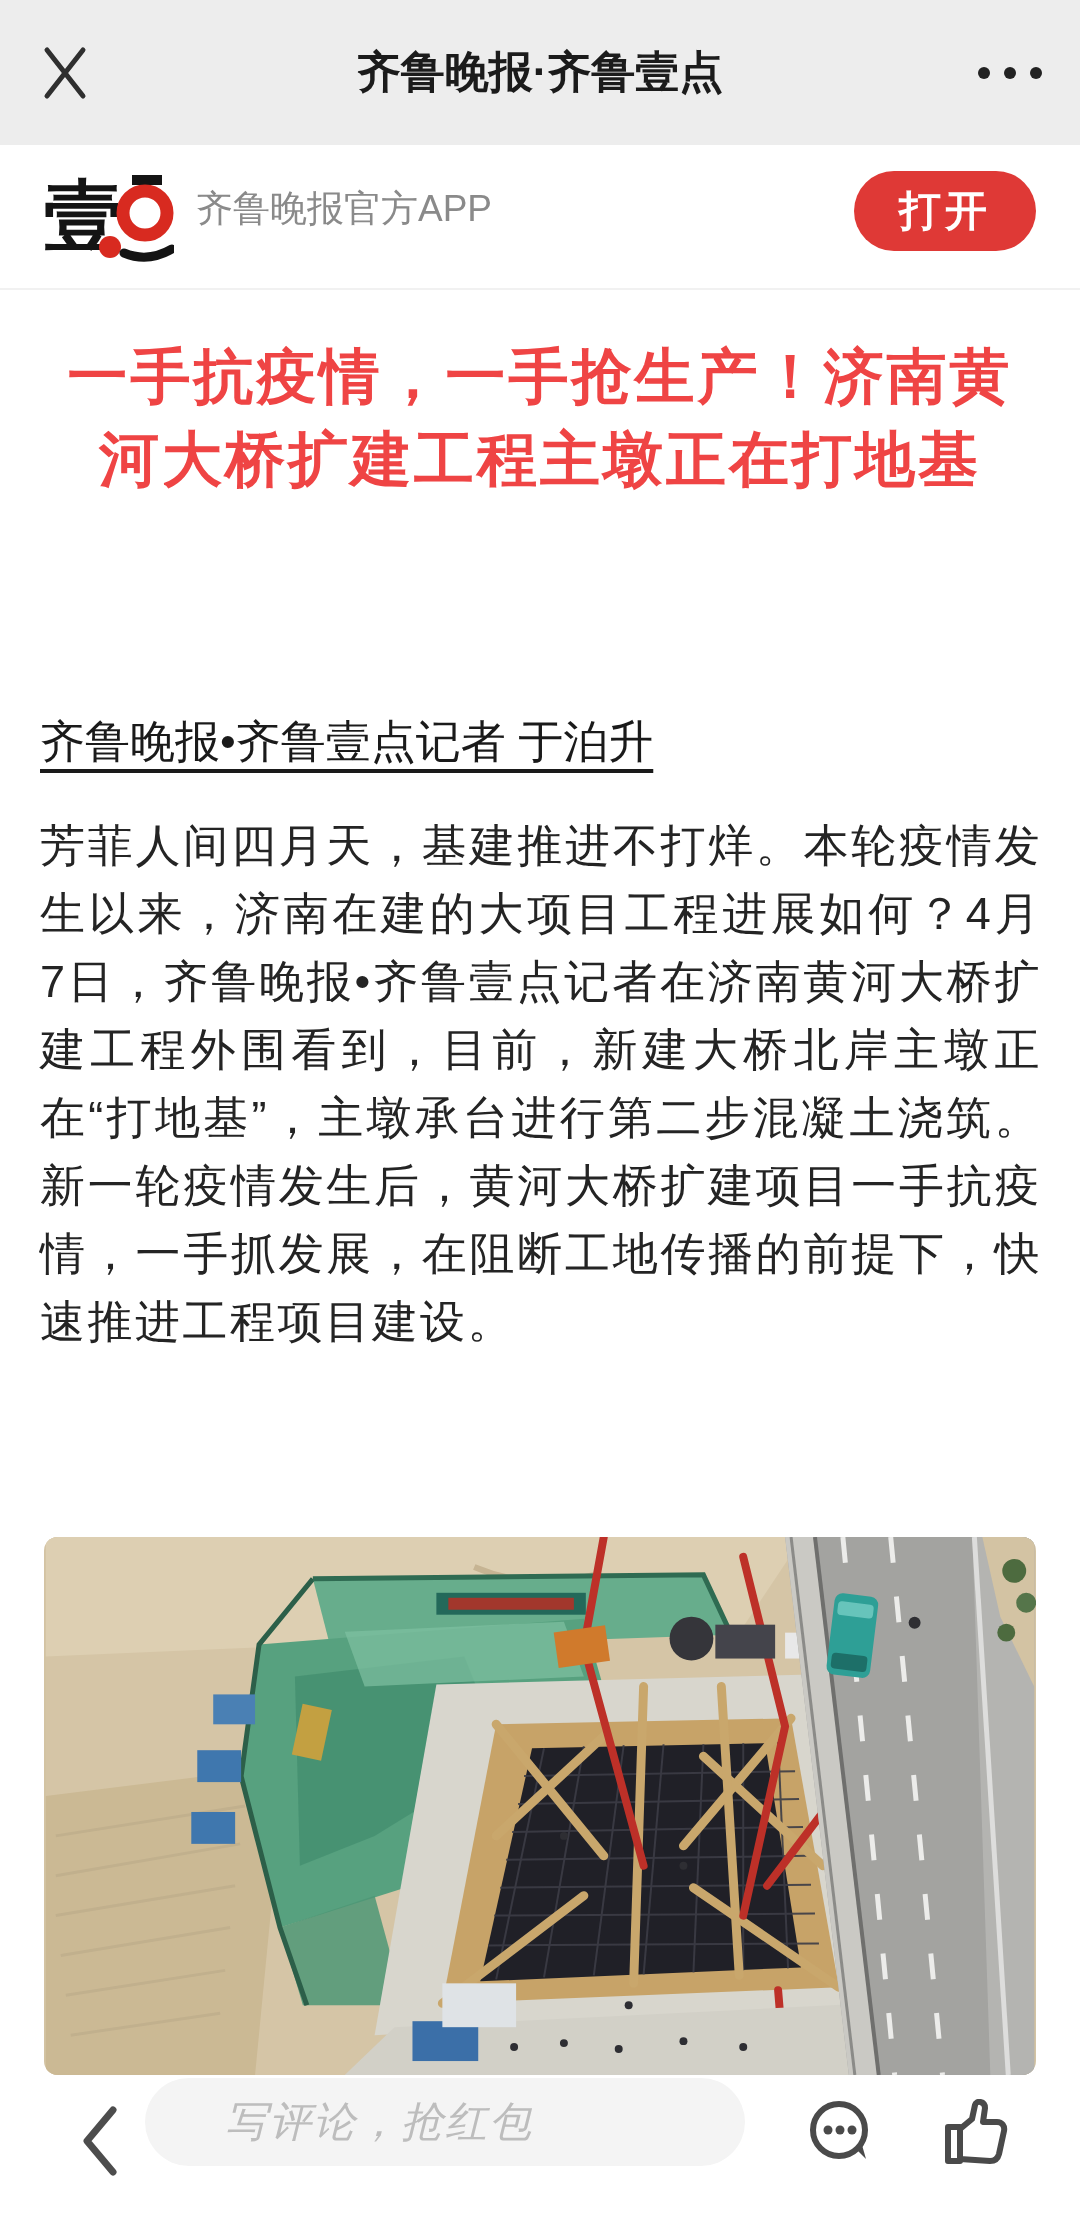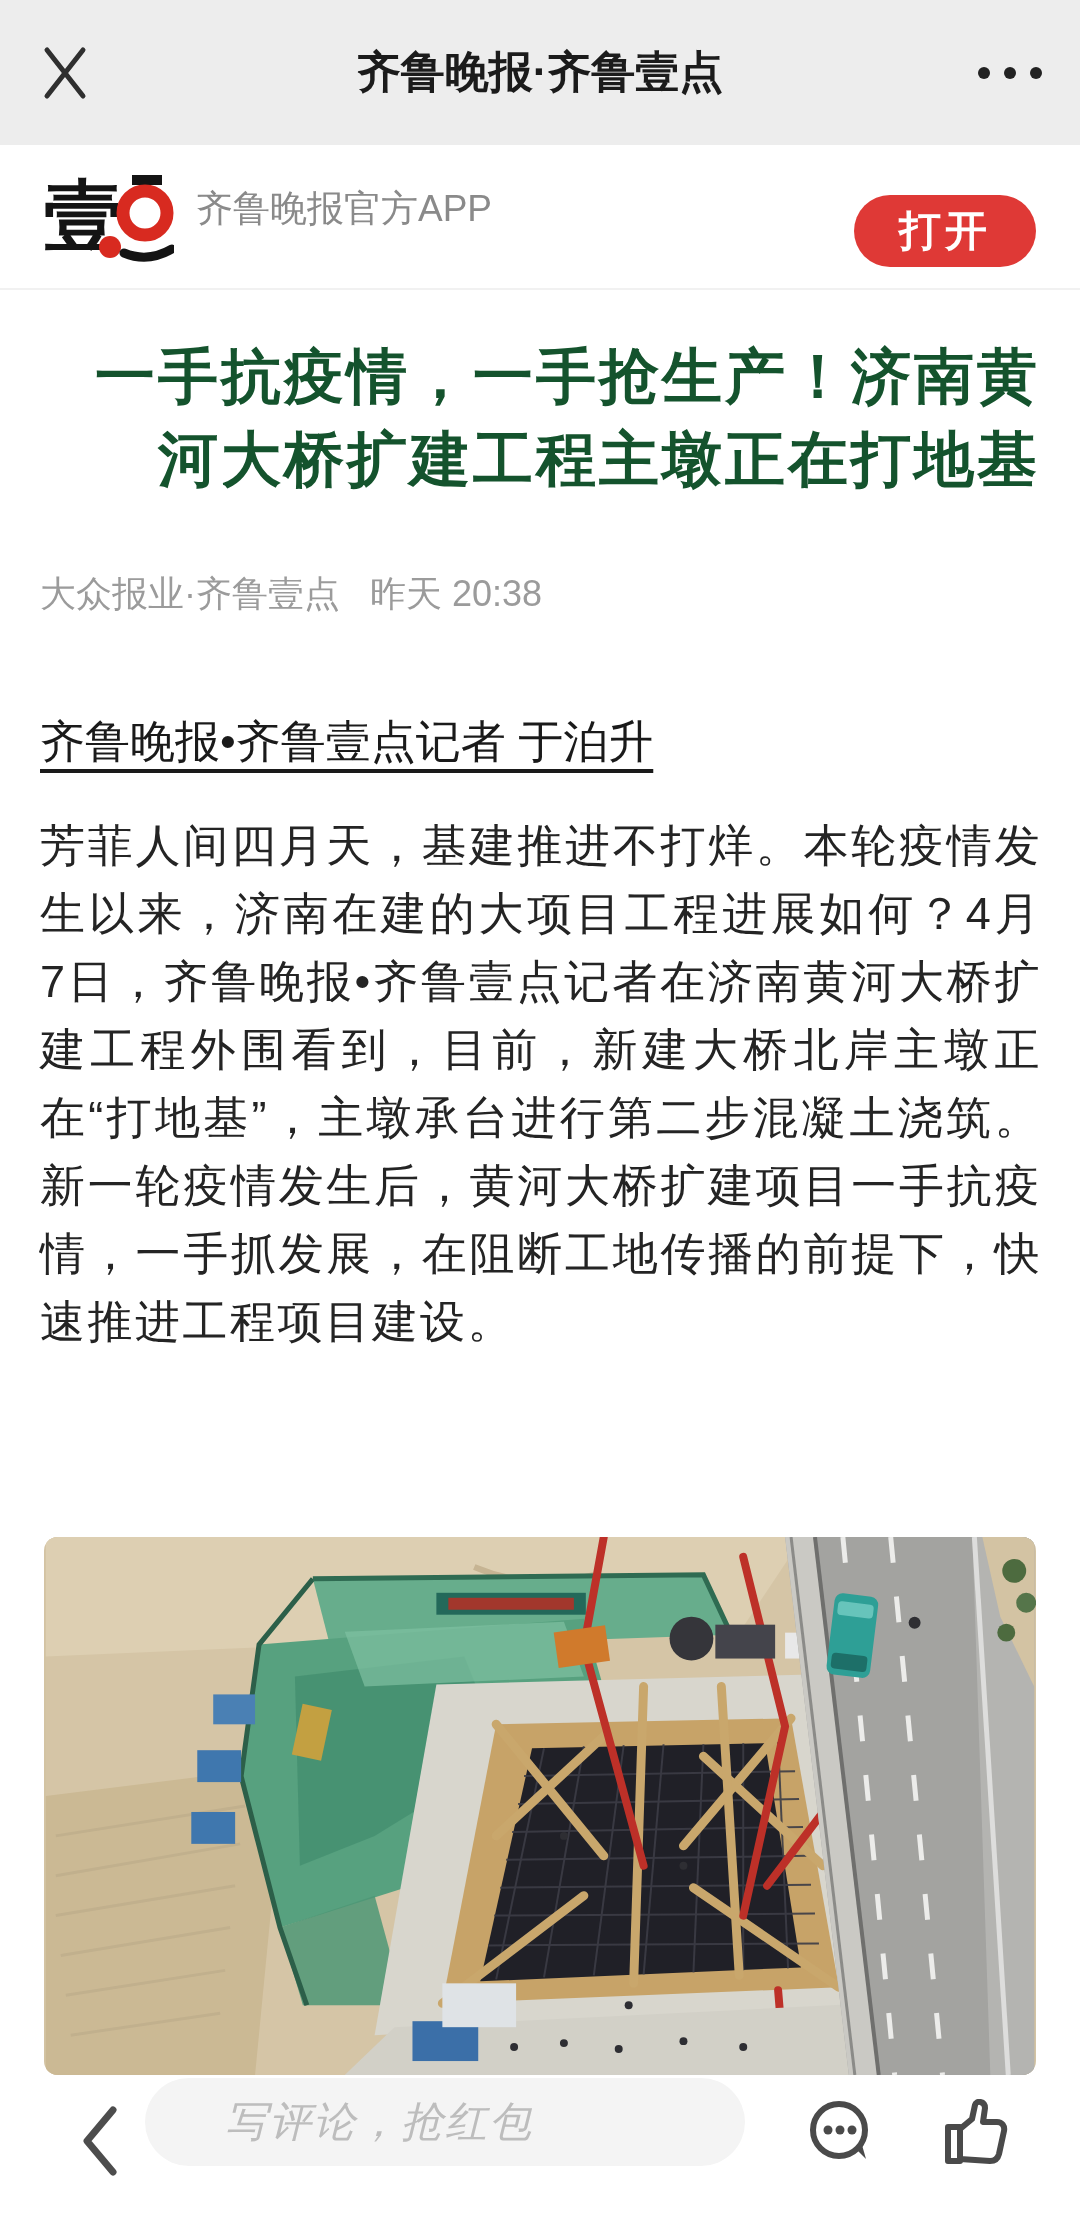--- a/index.html
+++ b/index.html
@@ -31,32 +31,31 @@
   .banner{
     position:absolute; top:145px; left:0; width:1080px; height:145px;
     background:#ffffff; border-bottom:2px solid #f1f1f1;
   }
   .banner .logo{ position:absolute; left:44px; top:22px; width:130px; height:100px; }
   .banner .app-name{
     position:absolute; left:196px; top:0; height:128px; display:flex; align-items:center;
     font-size:37px; color:#8a8a8a;
   }
   .banner .open-btn{
-    position:absolute; right:44px; top:26px; width:182px; height:72px;
+    position:absolute; right:44px; top:26px; width:182px; height:80px;
     background:#df3936; border-radius:46px; border:none; cursor:pointer;
     display:flex; align-items:center; justify-content:center;
     color:#ffffff; font-size:42px; font-weight:700; letter-spacing:4px;
     font-family:inherit;
-    margin-top:24px;
   }
   
   .article-title{
     position:absolute; left:40px; top:335px; width:1000px;
-    font-size:60px; line-height:83px; font-weight:700; color:#14532d;
-    letter-spacing:3px; text-align:right;
+    font-size:60px; line-height:83px; font-weight:700; color:#ef4444;
+    letter-spacing:3px; text-align:center;
   }
   .byline{
     position:absolute; left:40px; top:570px; width:1000px;
     font-size:36px; color:#9b9b9b; display:flex; gap:30px; align-items:center;
   }
   .author-line{
     position:absolute; left:40px; top:712px;
     font-size:45px; font-weight:400; color:#1a1a1a;
     text-decoration:underline; text-decoration-thickness:4px; text-underline-offset:12px;
     cursor:pointer;
@@ -121,24 +120,20 @@
         <circle cx="101" cy="46" r="22" fill="none" stroke="#d82a20" stroke-width="13"></circle>
         <path d="M80 86 Q104 96 128 82" stroke="#141414" stroke-width="9" fill="none" stroke-linecap="round"></path>
       </svg>
     </div>
     <div class="app-name">齐鲁晚报官方APP</div>
     <button class="open-btn">打开</button>
   </div>
 
   <h1 class="article-title">一手抗疫情，一手抢生产！济南黄河大桥扩建工程主墩正在打地基</h1>
 
-  <div class="byline">
-    <span>大众报业·齐鲁壹点</span>
-    <span>昨天 20:38</span>
-  </div>
 
   <div class="author-line">齐鲁晚报•齐鲁壹点记者 于泊升</div>
 
   <p class="article-body">芳菲人间四月天，基建推进不打烊。本轮疫情发生以来，济南在建的大项目工程进展如何？4月7日，齐鲁晚报•齐鲁壹点记者在济南黄河大桥扩建工程外围看到，目前，新建大桥北岸主墩正在“打地基”，主墩承台进行第二步混凝土浇筑。新一轮疫情发生后，黄河大桥扩建项目一手抗疫情，一手抓发展，在阻断工地传播的前提下，快速推进工程项目建设。</p>
 
   <div class="article-photo">
     <svg width="992" height="538" viewBox="0 0 992 540">
 
       <rect x="0" y="0" width="992" height="540" fill="#d5c5a6"></rect>
       <polygon points="0,0 760,0 700,90 0,120" fill="#ddcfb2"></polygon>

